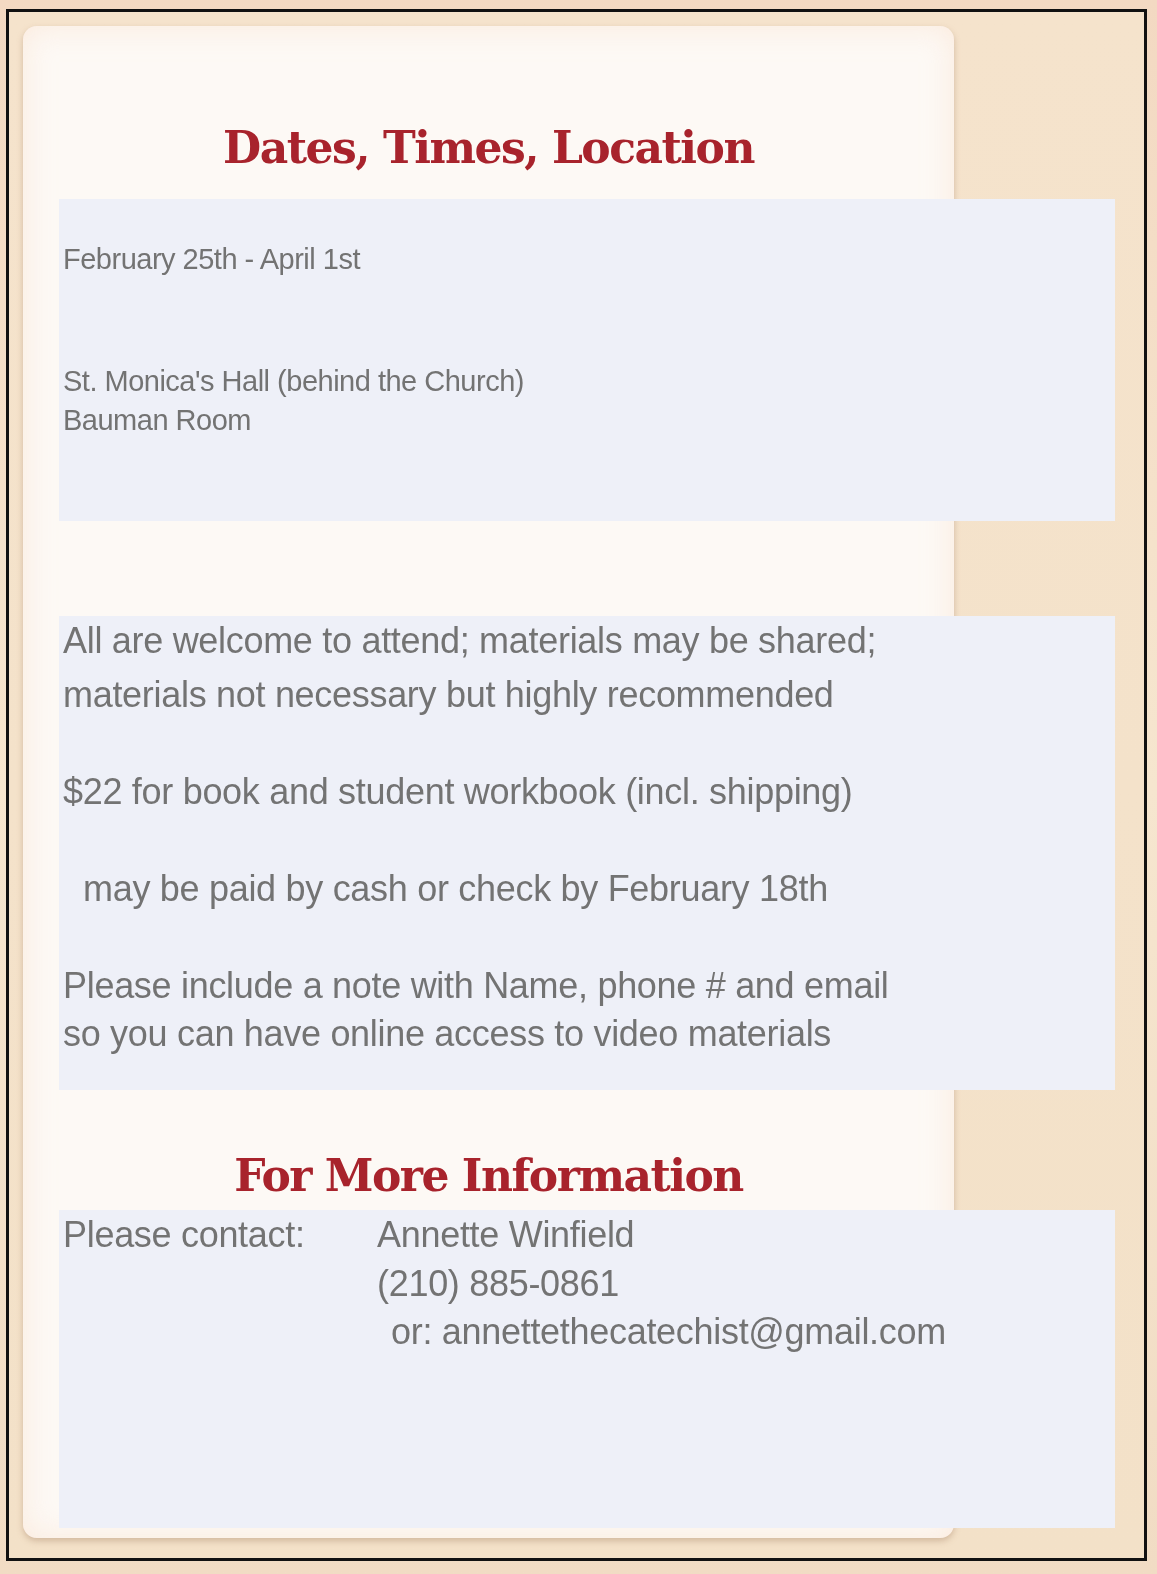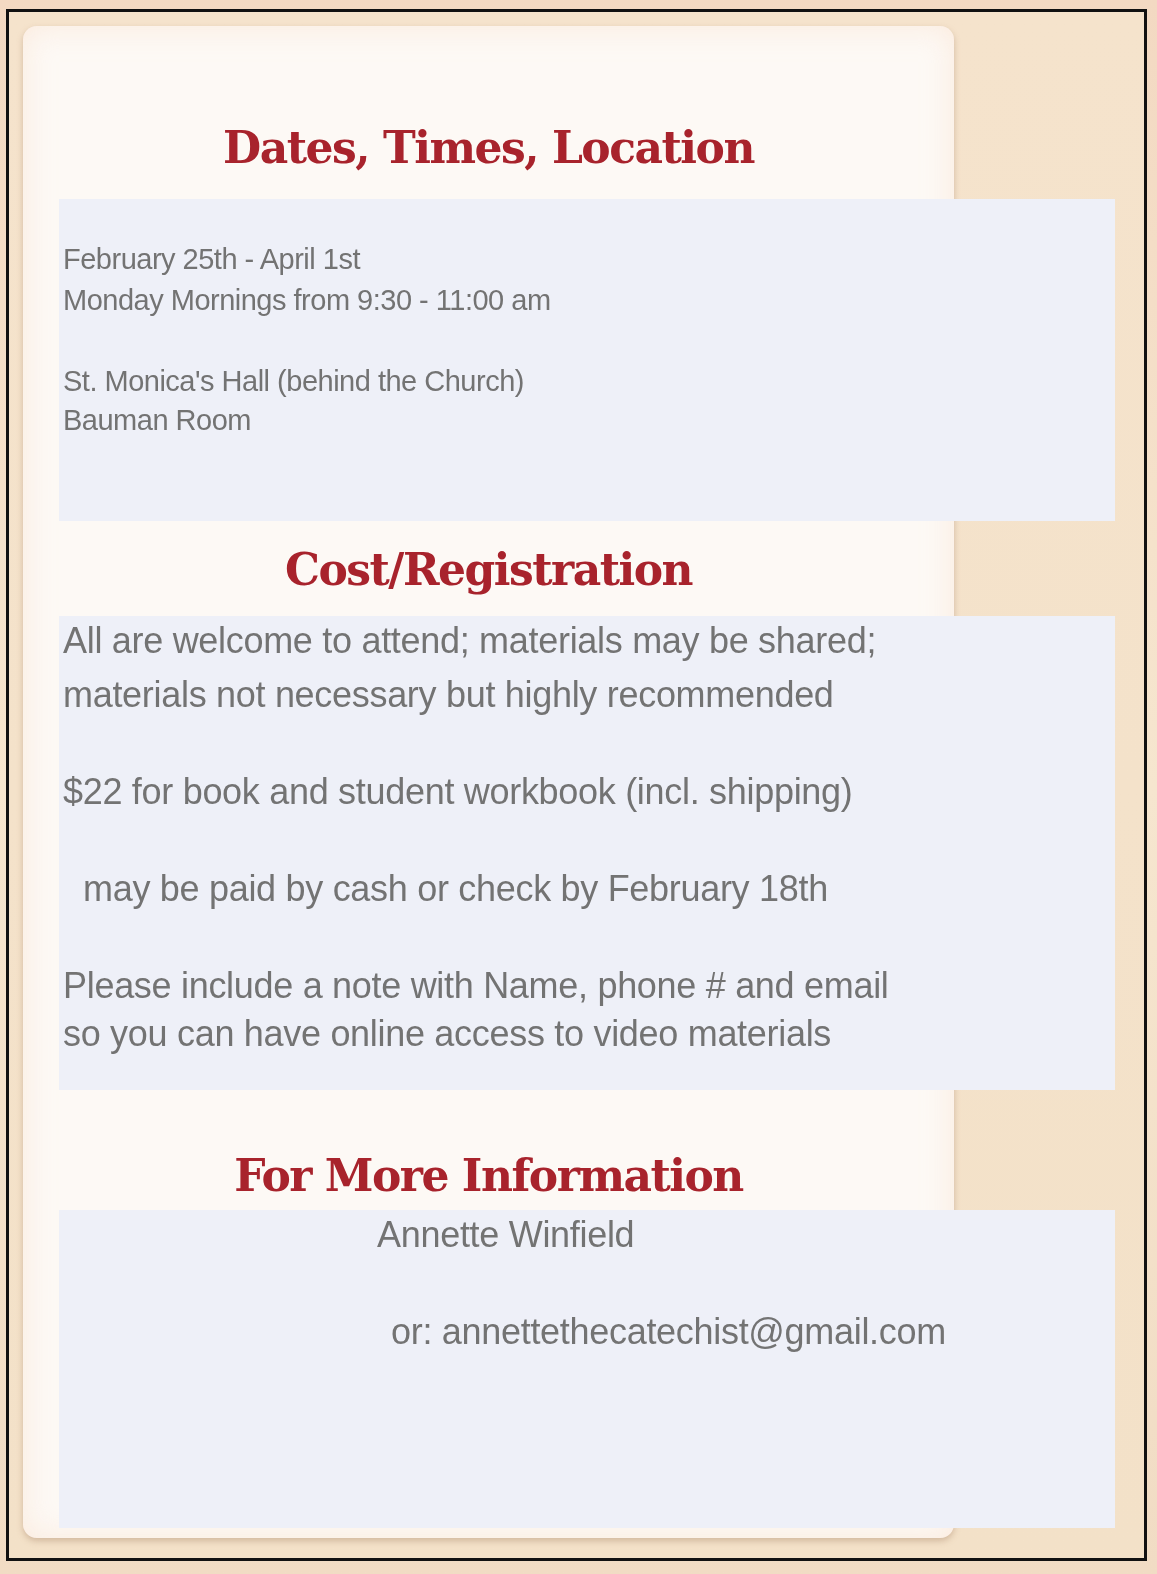--- a/index.html
+++ b/index.html
@@ -36,35 +36,35 @@
 </style>
 </head>
 <body>
 
 <div class="frame">
   <div class="card">
 
     <div class="heading" style="top:96px;">Dates, Times, Location</div>
     <div class="panel" style="top:173px; height:322px;">
       <div class="line small" style="top:44px;">February 25th - April 1st</div>
-      <div class="line small" style="top:85px;">Monday Mornings from 9:30 - 11:00 am</div>
       <div class="line small" style="top:166px;">St. Monica's Hall (behind the Church)</div>
       <div class="line small" style="top:205px;">Bauman Room</div>
     </div>
 
-    <div class="heading" style="top:518px;">Cost/Registration</div>
     <div class="panel" style="top:590px; height:474px;">
       <div class="line big" style="top:4px;">All are welcome to attend; materials may be shared;</div>
       <div class="line big" style="top:58px;">materials not necessary but highly recommended</div>
       <div class="line big" style="top:155px;">$22 for book and student workbook (incl. shipping)</div>
       <div class="line big" style="top:252px;margin-left:20px;">may be paid by cash or check by February 18th</div>
       <div class="line big" style="top:349px;">Please include a note with Name, phone # and email</div>
       <div class="line big" style="top:397px;">so you can have online access to video materials</div>
     </div>
 
     <div class="heading" style="top:1092px;margin-top:32px;">For More Information</div>
     <div class="panel" style="top:1184px; height:318px;">
+      <div class="line big" style="top:4px;">Please contact:</div>
       <div class="line big" style="top:4px; left:318px;">Annette Winfield</div>
+      <div class="line big" style="top:53px; left:318px;">(210) 885-0861</div>
       <div class="line big" style="top:101px; left:332px;">or: annettethecatechist@gmail.com</div>
     </div>
 
   </div>
 </div>
 
 </body></html>

